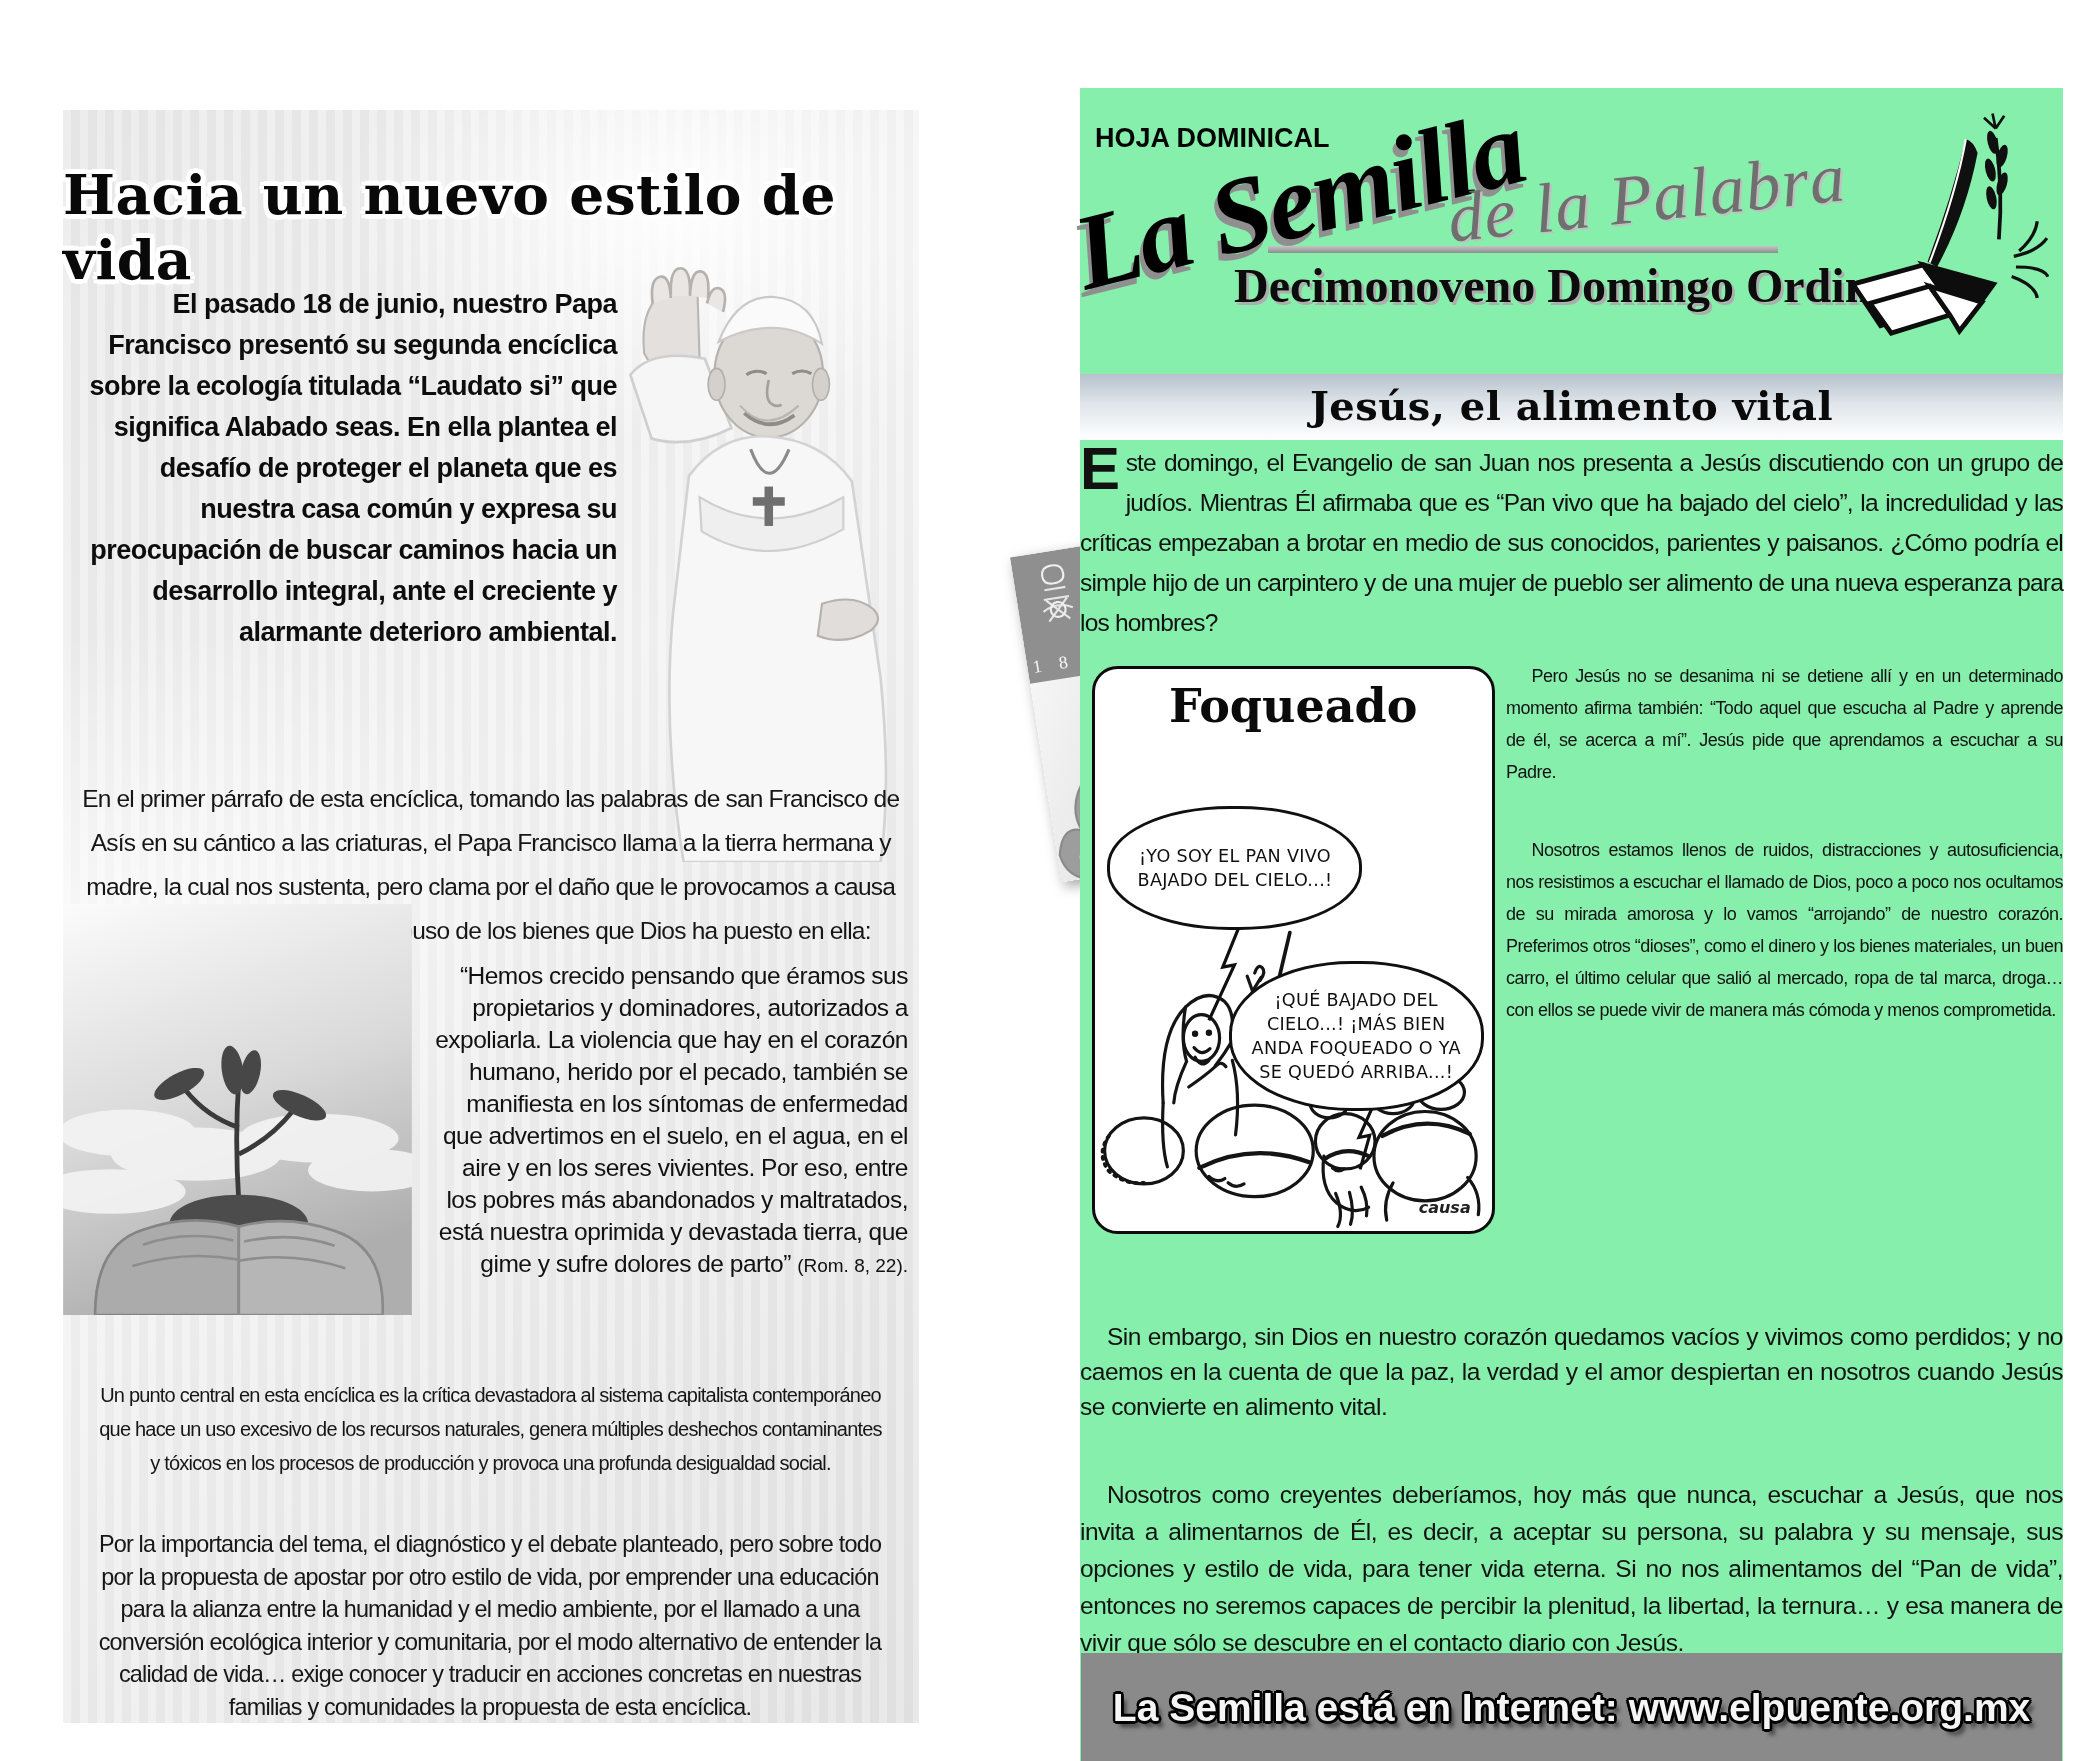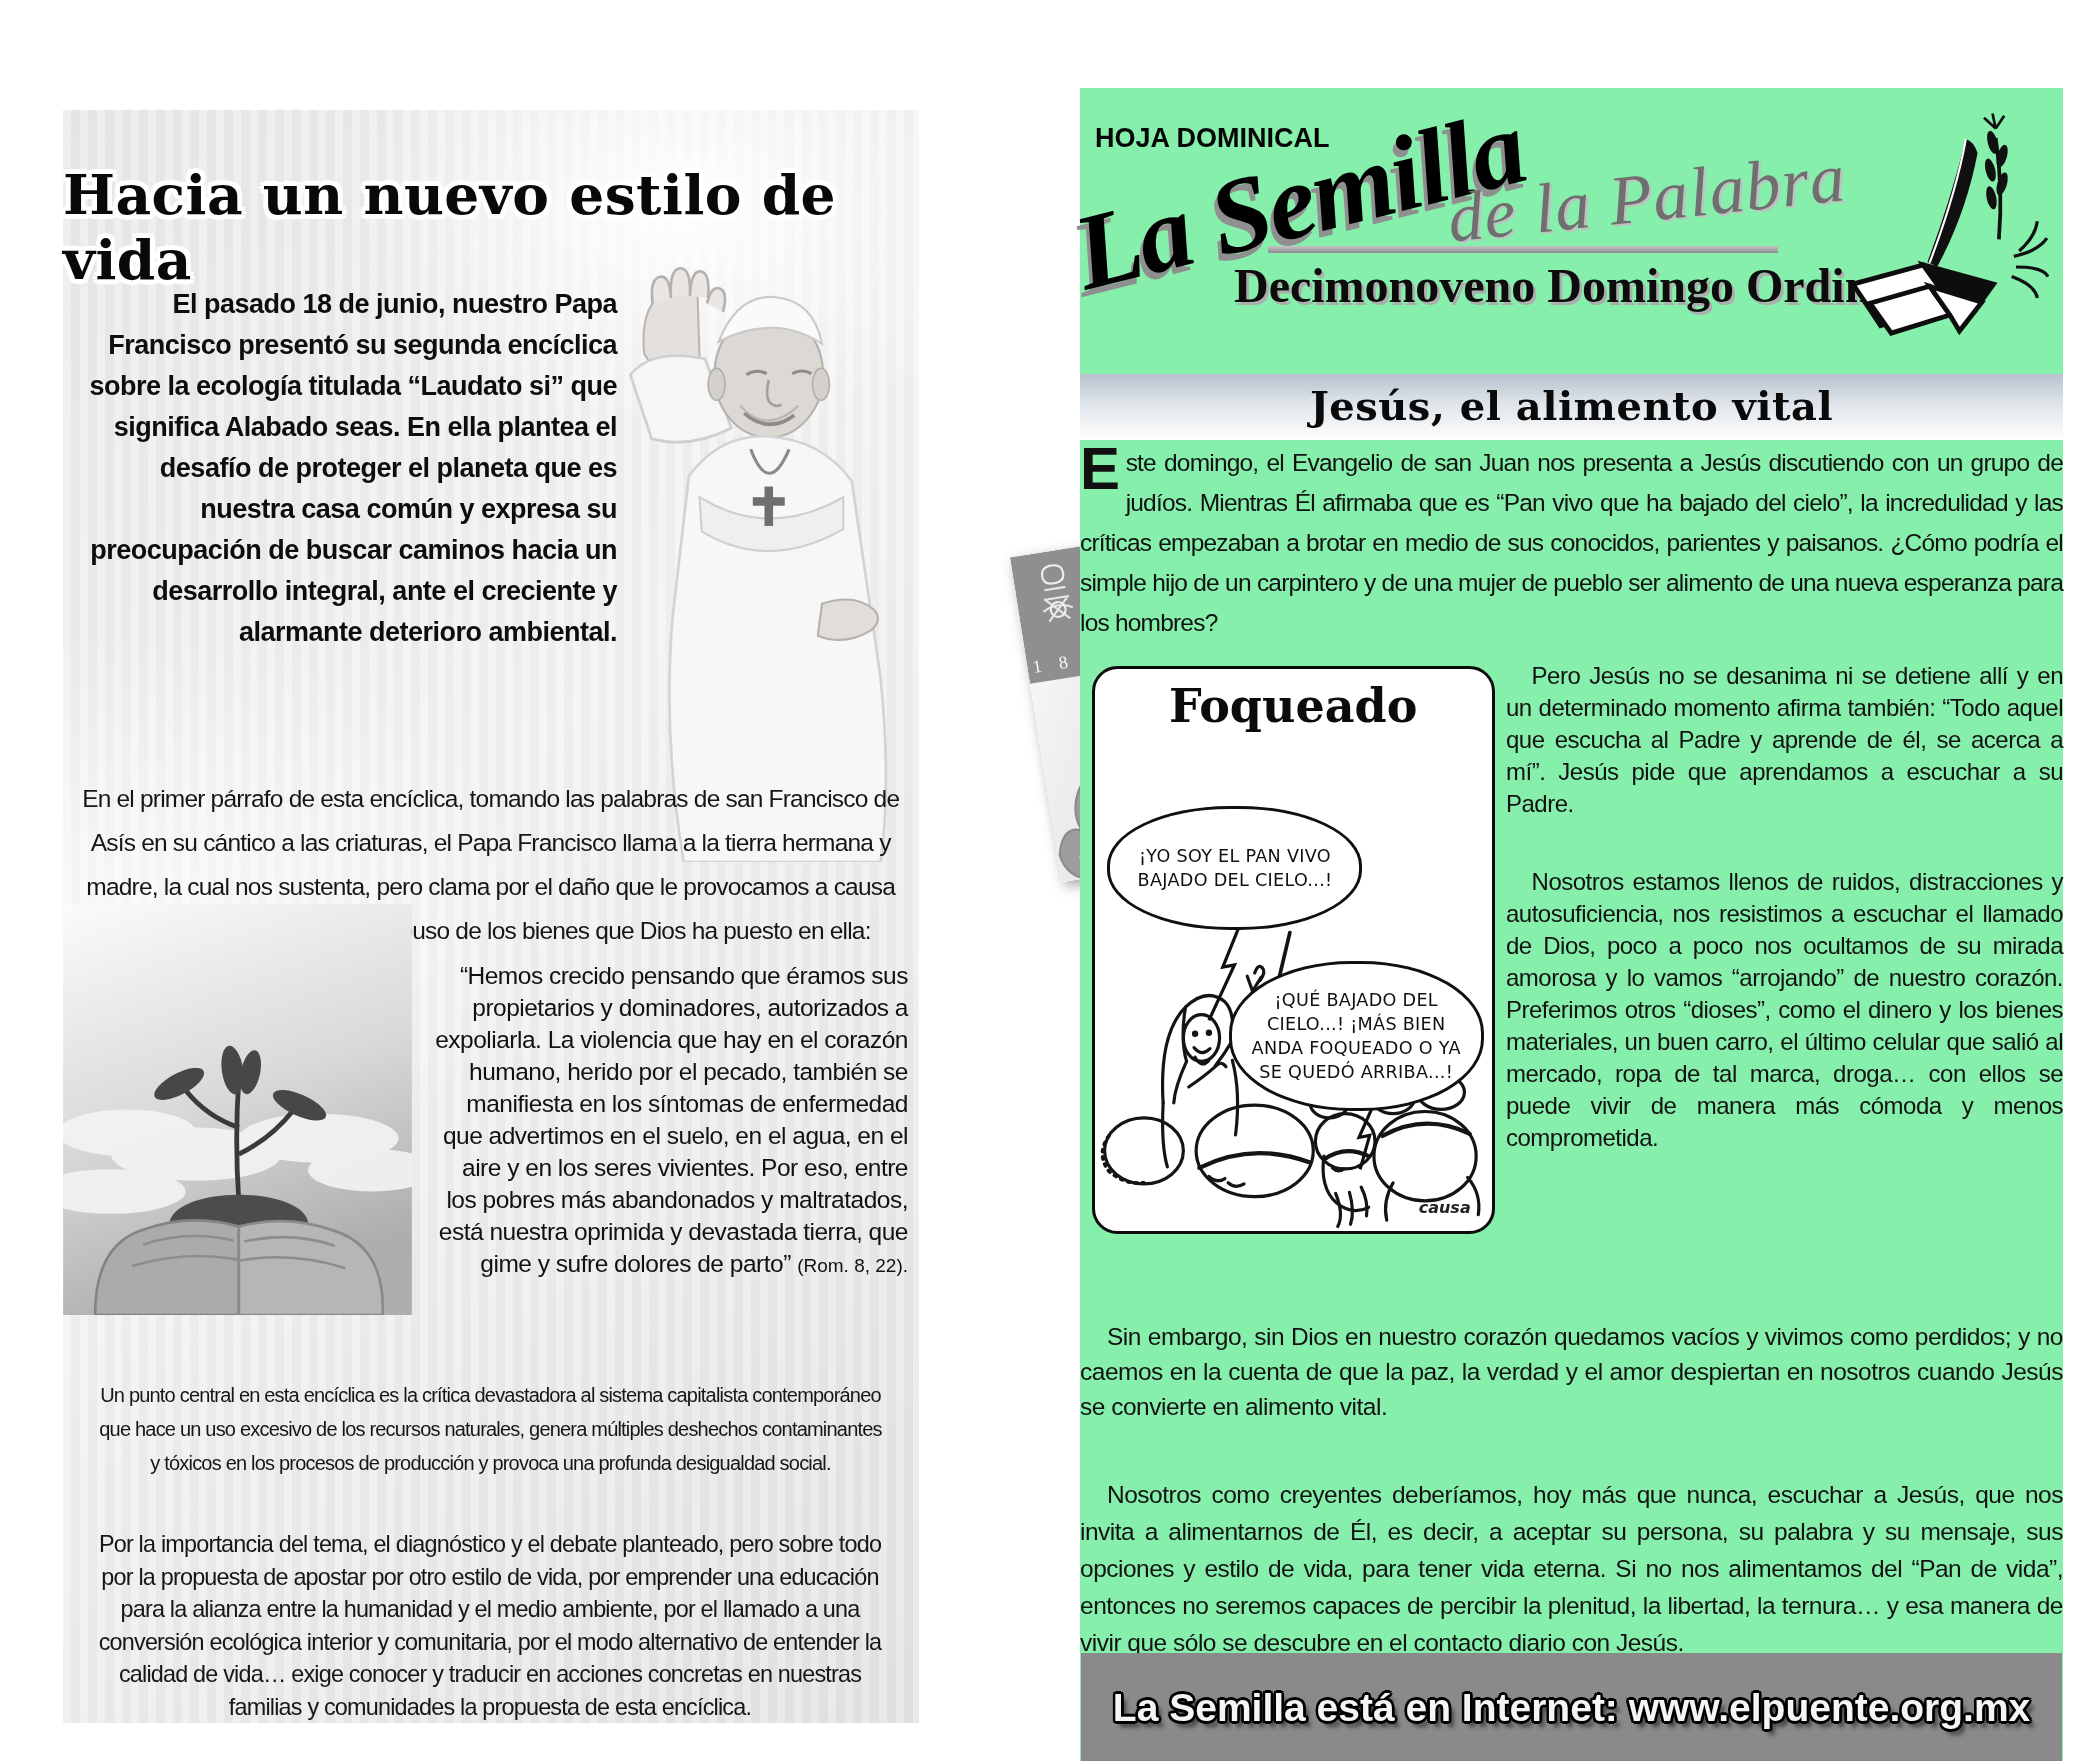--- a/index.html
+++ b/index.html
@@ -89,21 +89,21 @@
     font-family:"DejaVu Sans",sans-serif;font-size:17.6px;line-height:24px;letter-spacing:0.3px;
     color:#101010;padding:9.6px 16px;box-sizing:border-box;z-index:3;}
   .bubble1{left:12.8px;top:137px;width:255px;height:124px;}
   .bubble2{left:134px;top:292px;width:255px;height:150px;}
   .cartoon-scene{position:absolute;left:0;bottom:0;width:395px;height:304px;z-index:1;}
   .tails{position:absolute;left:0;top:0;width:395px;height:560px;z-index:2;pointer-events:none;}
   .signature{position:absolute;right:21px;bottom:14px;font-family:"DejaVu Sans",sans-serif;
     font-style:italic;font-weight:bold;font-size:16px;color:#222;z-index:4;}
 
   .right-col{position:absolute;left:426px;top:572px;width:557px;}
-  .right-col p{margin:0 0 46px 0;font-size:24px;line-height:32px;text-align:justify;
+  .right-col p{margin:0 0 46px 0;font-size:18px;line-height:32px;text-align:justify;
     letter-spacing:-0.5px;color:#121212;text-indent:25.6px;}
   .wide{position:absolute;left:0;width:983px;font-size:24.5px;text-align:justify;
     letter-spacing:-0.5px;color:#121212;margin:0;text-indent:27px;}
   .p3{top:1231px;line-height:35px;}
   .p4{top:1388px;line-height:37px;}
 
   .footer-bar{position:absolute;left:1.1px;top:1565px;width:981px;height:110px;background:#8a8a8a;
     display:flex;align-items:center;justify-content:center;}
   .footer-bar span{font-weight:bold;font-size:39px;letter-spacing:0;color:#f5f5f5;
     text-shadow:-2.1px -2.1px 0 #000,2.1px -2.1px 0 #000,-2.1px 2.1px 0 #000,2.1px 2.1px 0 #000,

